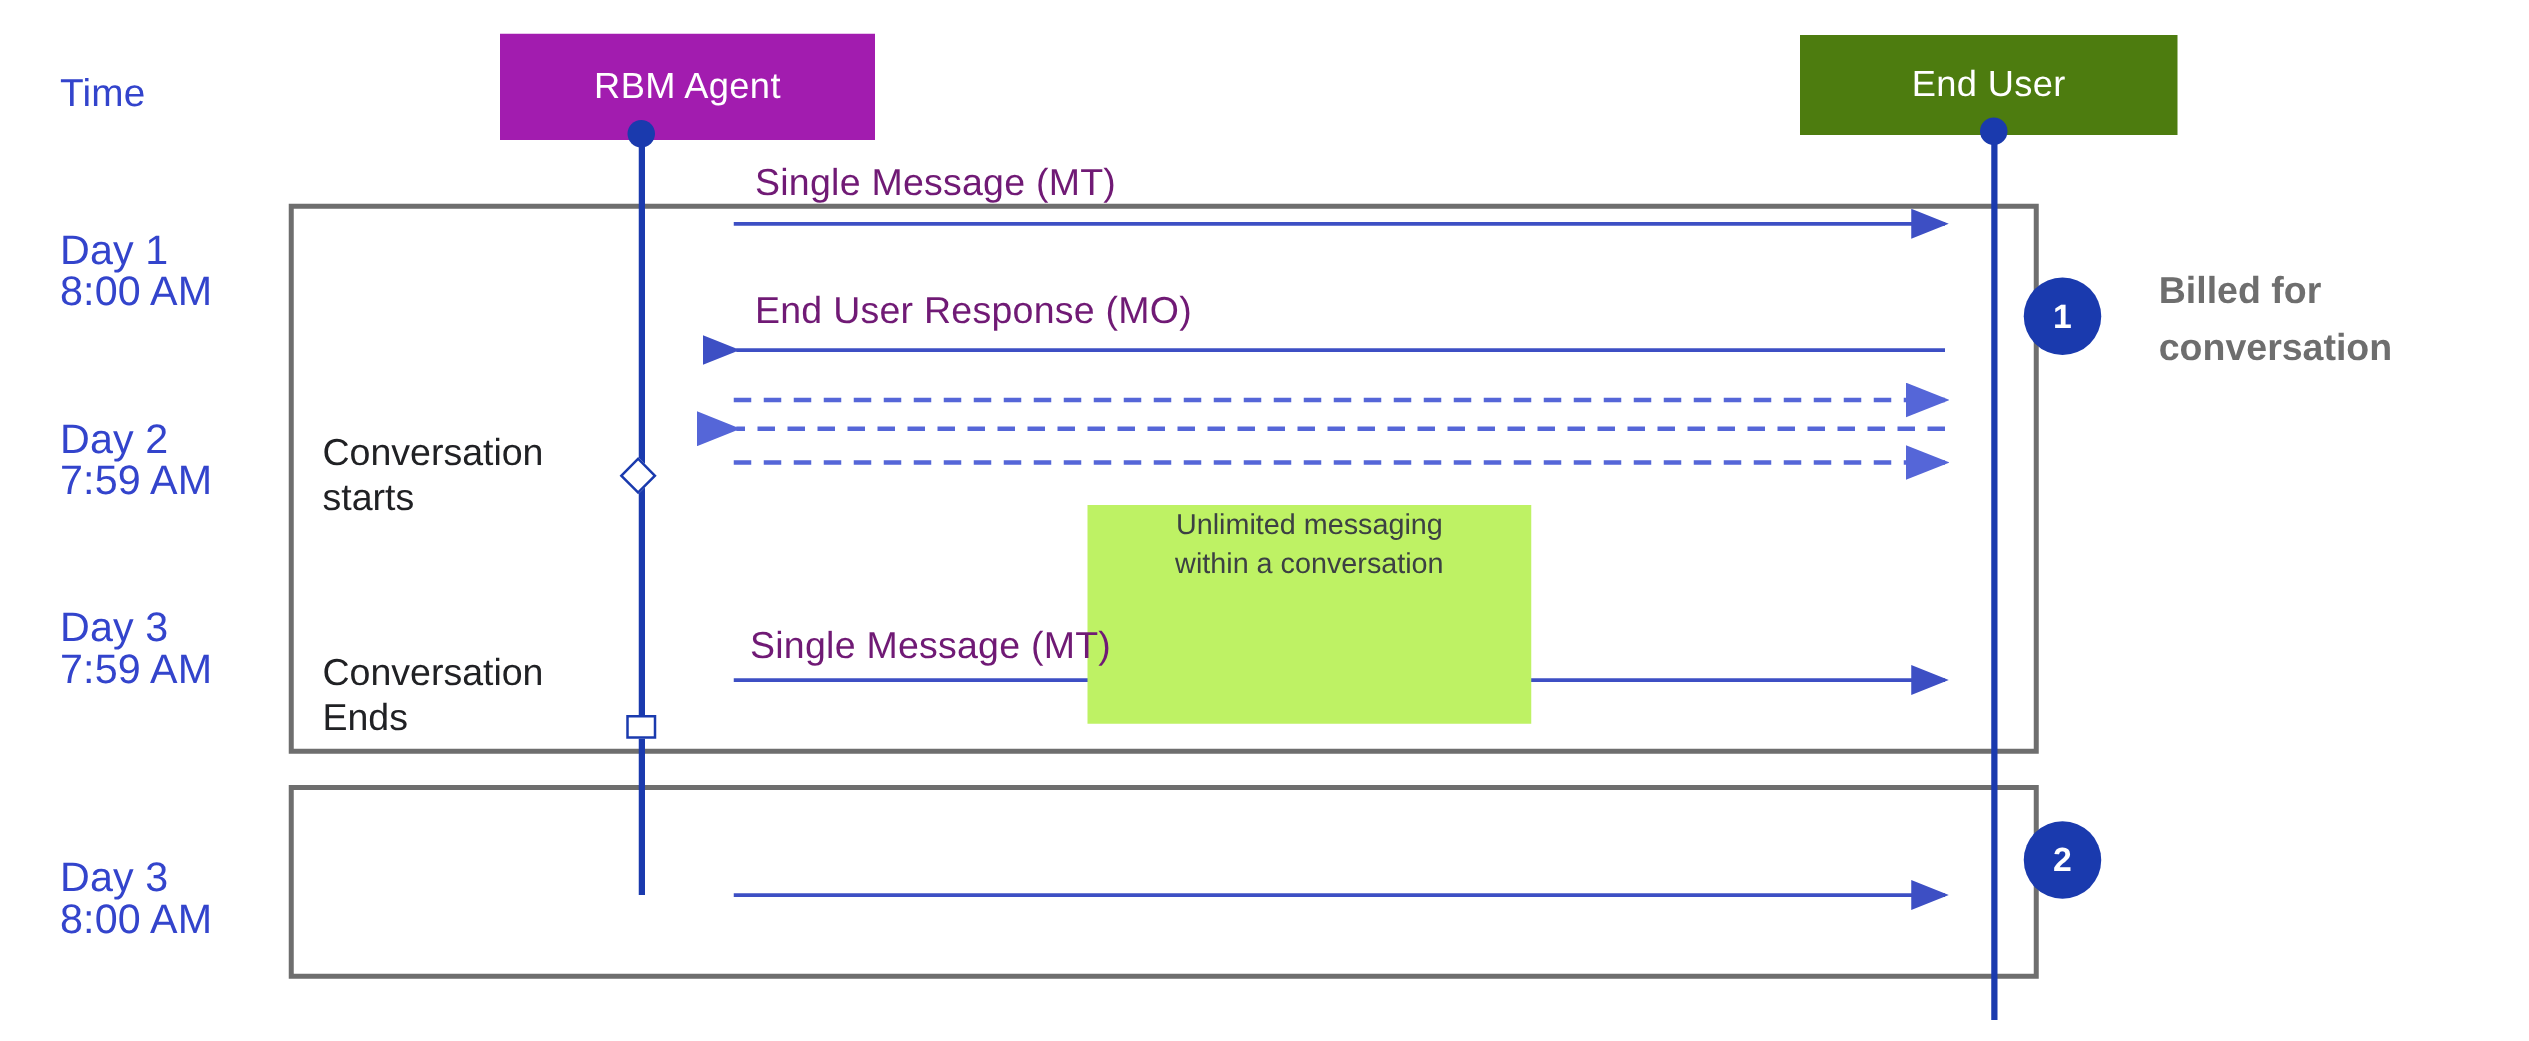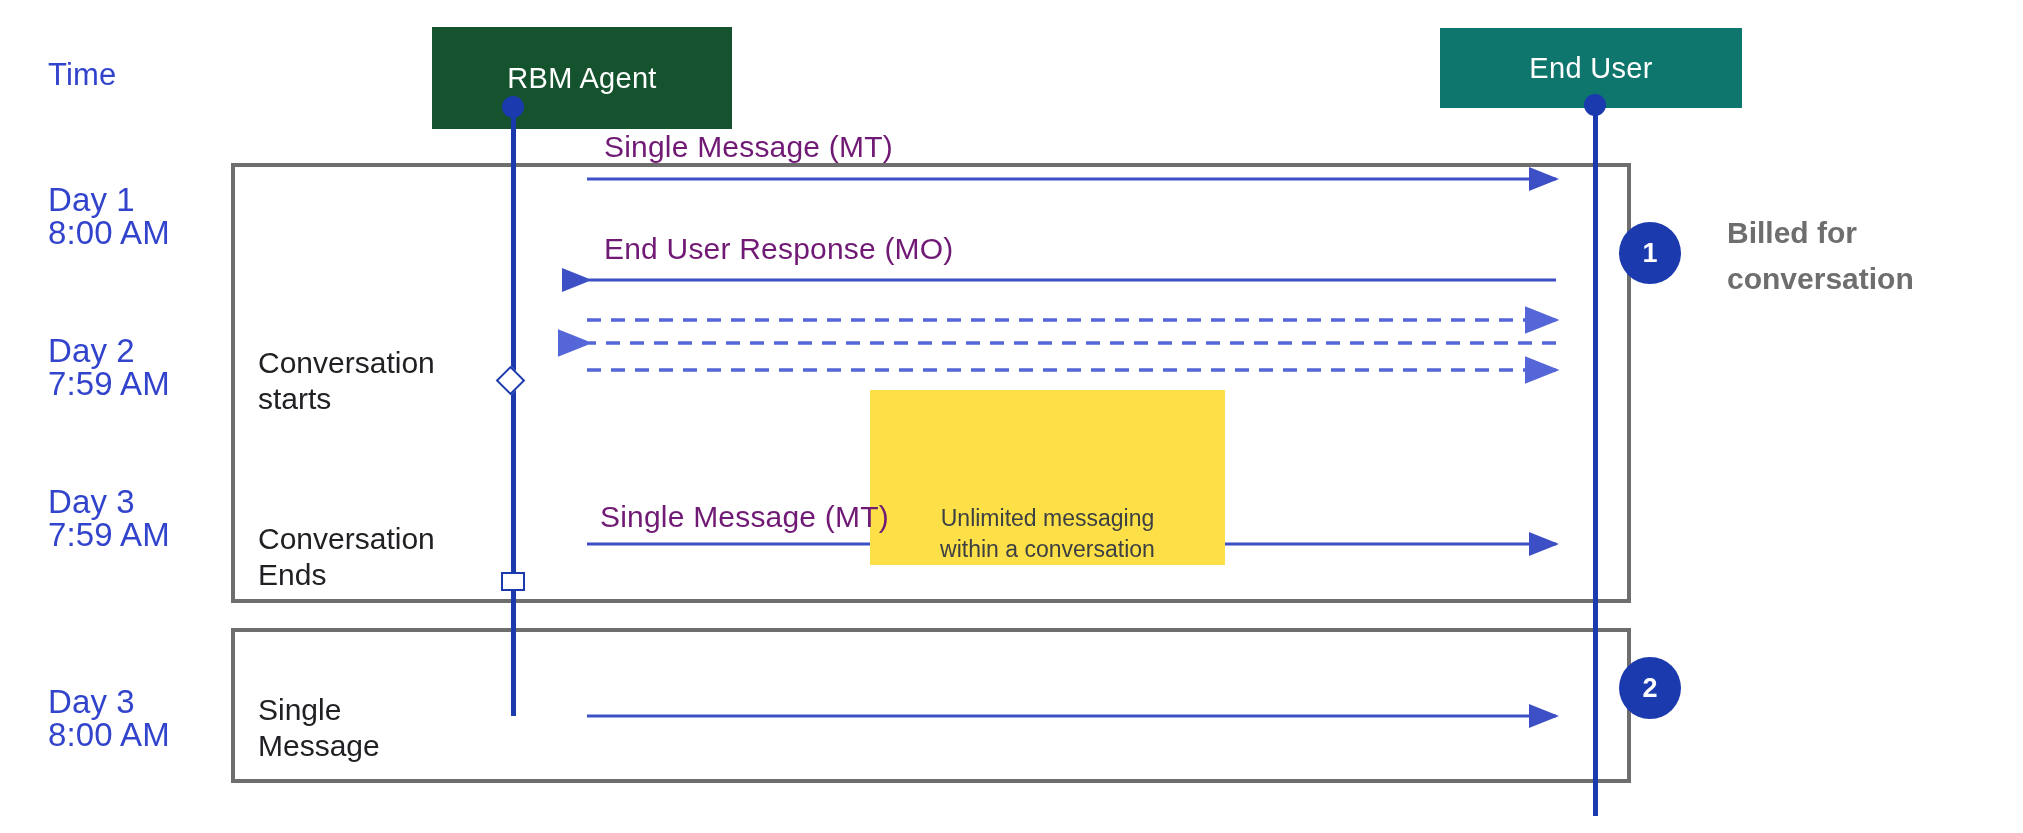--- a/index.html
+++ b/index.html
@@ -26,22 +26,22 @@
   #time-day1{top:183px;}
   #time-day2{top:334px;}
   #time-day3a{top:485px;}
   #time-day3b{top:685px;}
 
   
   .actor-box{
     display:flex;align-items:center;justify-content:center;
     color:#ffffff;font-size:29px;letter-spacing:.3px;
   }
-  #actor-agent{left:400px;top:27px;width:300px;height:102px;background:#14532d;margin-left:32px;}
-  #actor-enduser{left:1440px;top:28px;width:302px;height:80px;background:#0f766e;}
+  #actor-agent{left:400px;top:27px;width:300px;height:85px;background:#a21caf;}
+  #actor-enduser{left:1440px;top:28px;width:302px;height:80px;background:#4d7c0f;}
 
   
   .lifeline{width:5px;background:#1A3AAE;}
   #lifeline-agent{left:511px;top:106px;height:610px;}
   #lifeline-enduser{left:1593px;top:104px;height:712px;}
   .lifeline-cap{
     width:22px;height:22px;border-radius:50%;background:#1A3AAE;
   }
   #lifeline-cap-agent{left:502px;top:96px;}
   #lifeline-cap-enduser{left:1584px;top:94px;}
@@ -75,23 +75,23 @@
   .msg-caption{font-size:30px;color:#701a75;letter-spacing:.2px;}
   #caption-mt1{left:604px;top:130px;}
   #caption-mo{left:604px;top:232px;}
   #caption-mt2{left:600px;top:500px;}
 
   
   .arrow-svg{overflow:visible;}
 
   
   #note-unlimited{
-    left:870px;top:390px;width:355px;height:175px;
-    background:#fde047;
-    display:flex;align-items:flex-end;justify-content:center;
+    left:870px;top:404px;width:355px;height:175px;
+    background:#bef264;
+    display:flex;align-items:flex-start;justify-content:center;
     text-align:center;
   }
   #note-unlimited-text{
     font-size:23px;line-height:31px;color:#3C4043;white-space:pre-line;
   }
 
   
   .badge{
     width:62px;height:62px;border-radius:50%;background:#1A3AAE;
     color:#ffffff;font-size:27px;font-weight:bold;
@@ -173,22 +173,20 @@
 
   <div class="abs" id="note-unlimited">
     <span id="note-unlimited-text">Unlimited messaging
 within a conversation</span>
   </div>
 
   <div class="abs stage-label" id="label-conversation-starts">Conversation
 starts</div>
   <div class="abs stage-label" id="label-conversation-ends">Conversation
 Ends</div>
-  <div class="abs stage-label" id="label-single-message">Single
-Message</div>
 
   <div class="abs msg-caption" id="caption-mt1">Single Message (MT)</div>
   <div class="abs msg-caption" id="caption-mo">End User Response (MO)</div>
   <div class="abs msg-caption" id="caption-mt2">Single Message (MT)</div>
 
   <div class="abs badge" id="badge-1">
     <span>1</span>
   </div>
   <div class="abs billing-note" id="billing-note-1">Billed for
 conversation</div>

